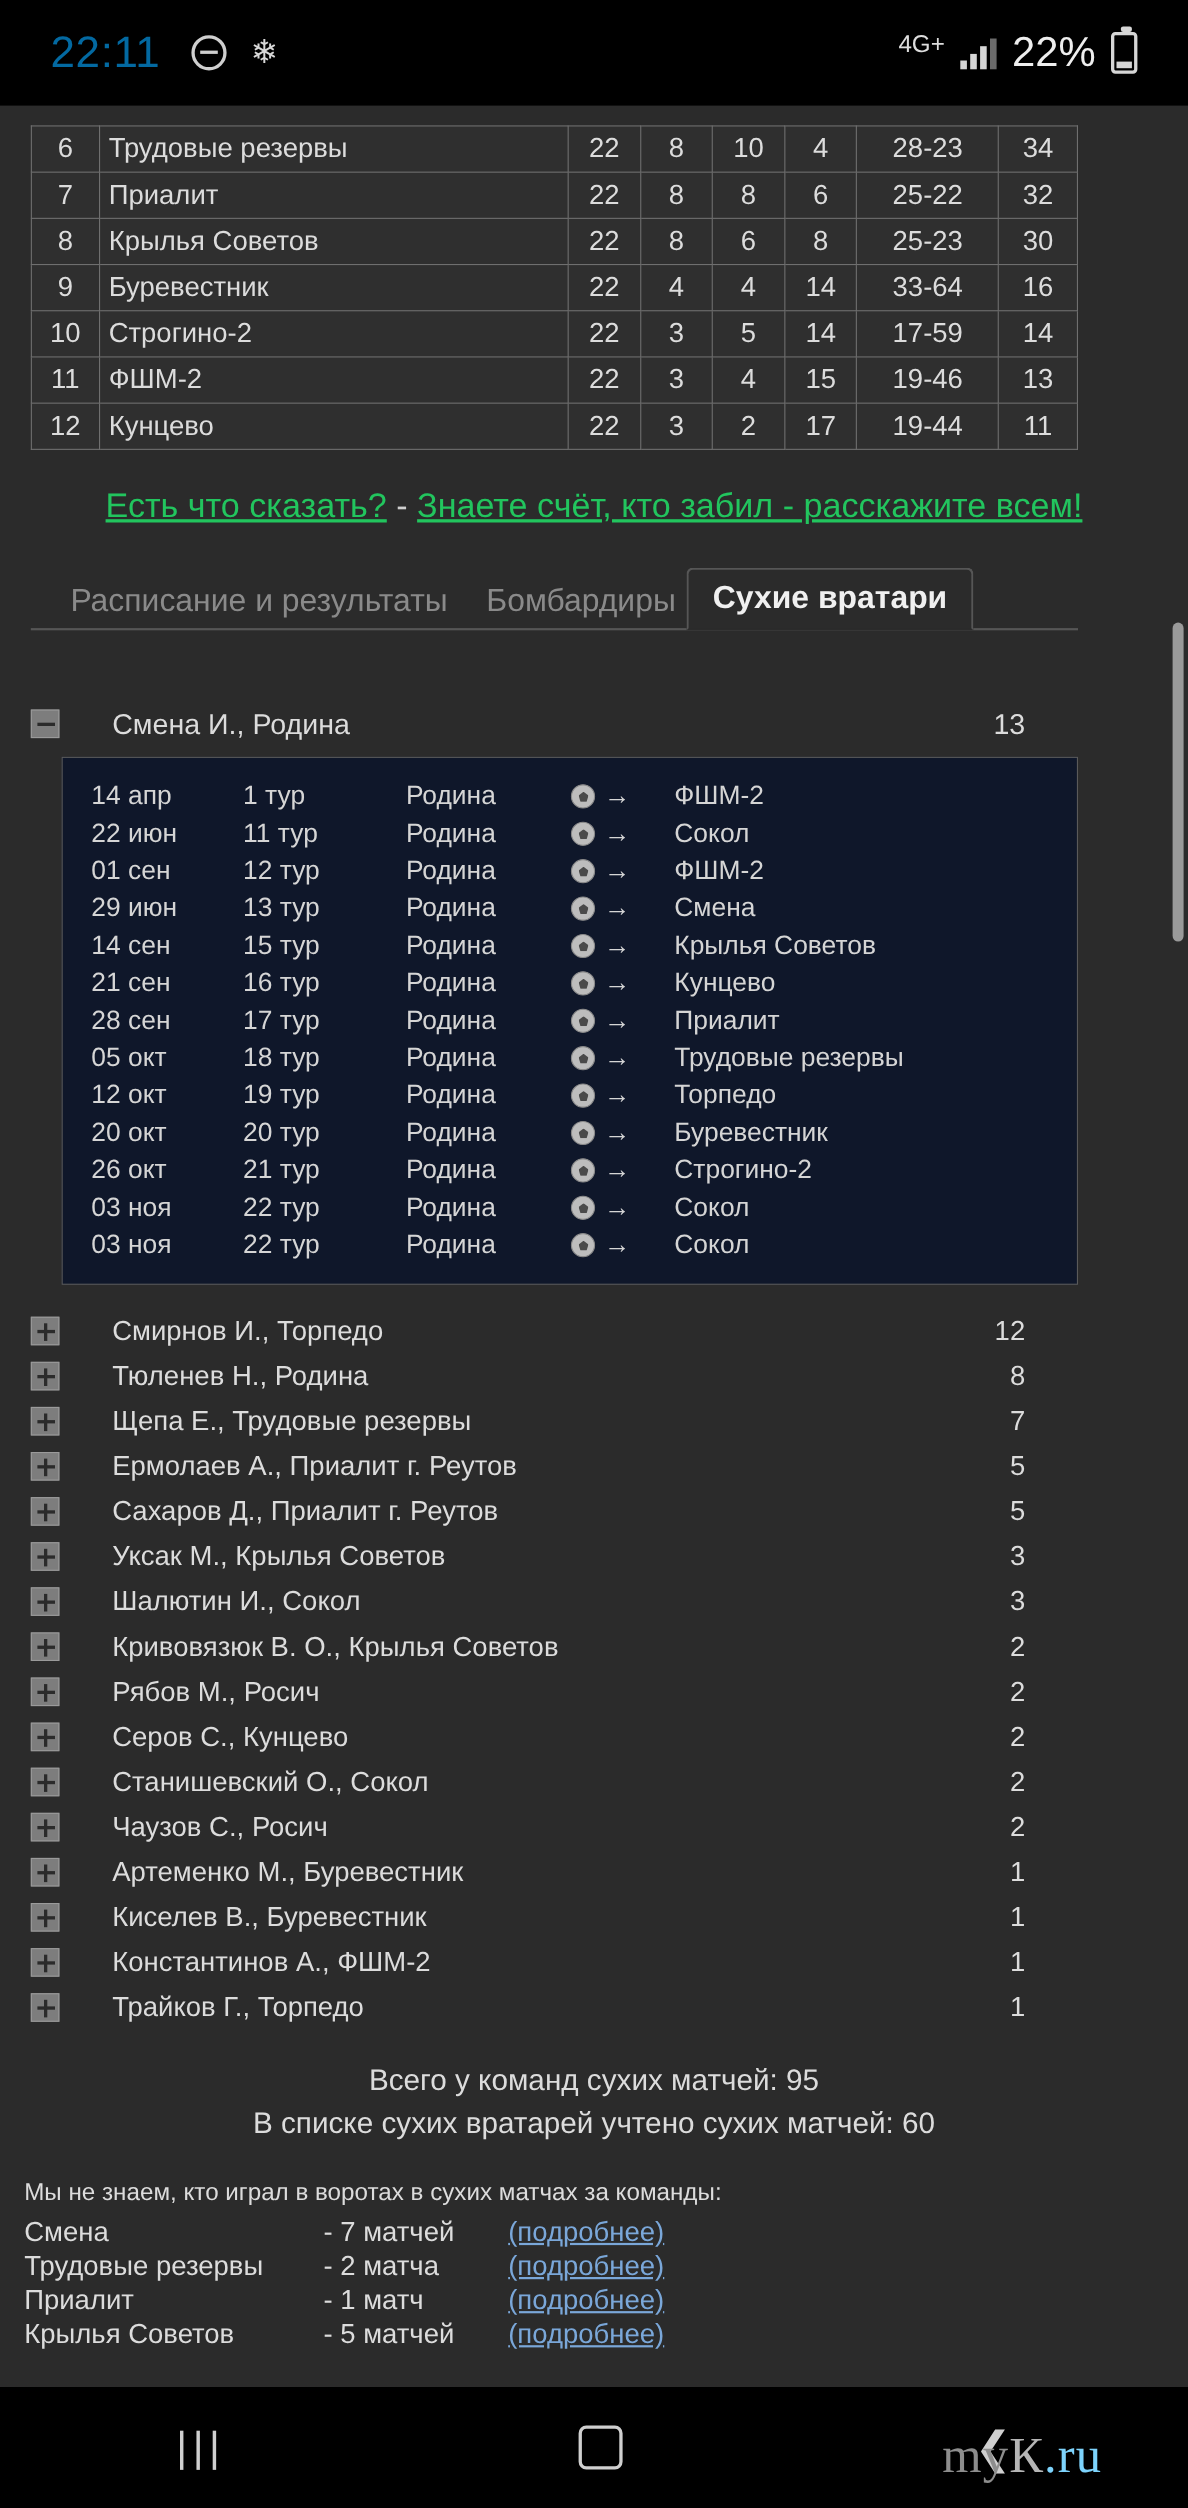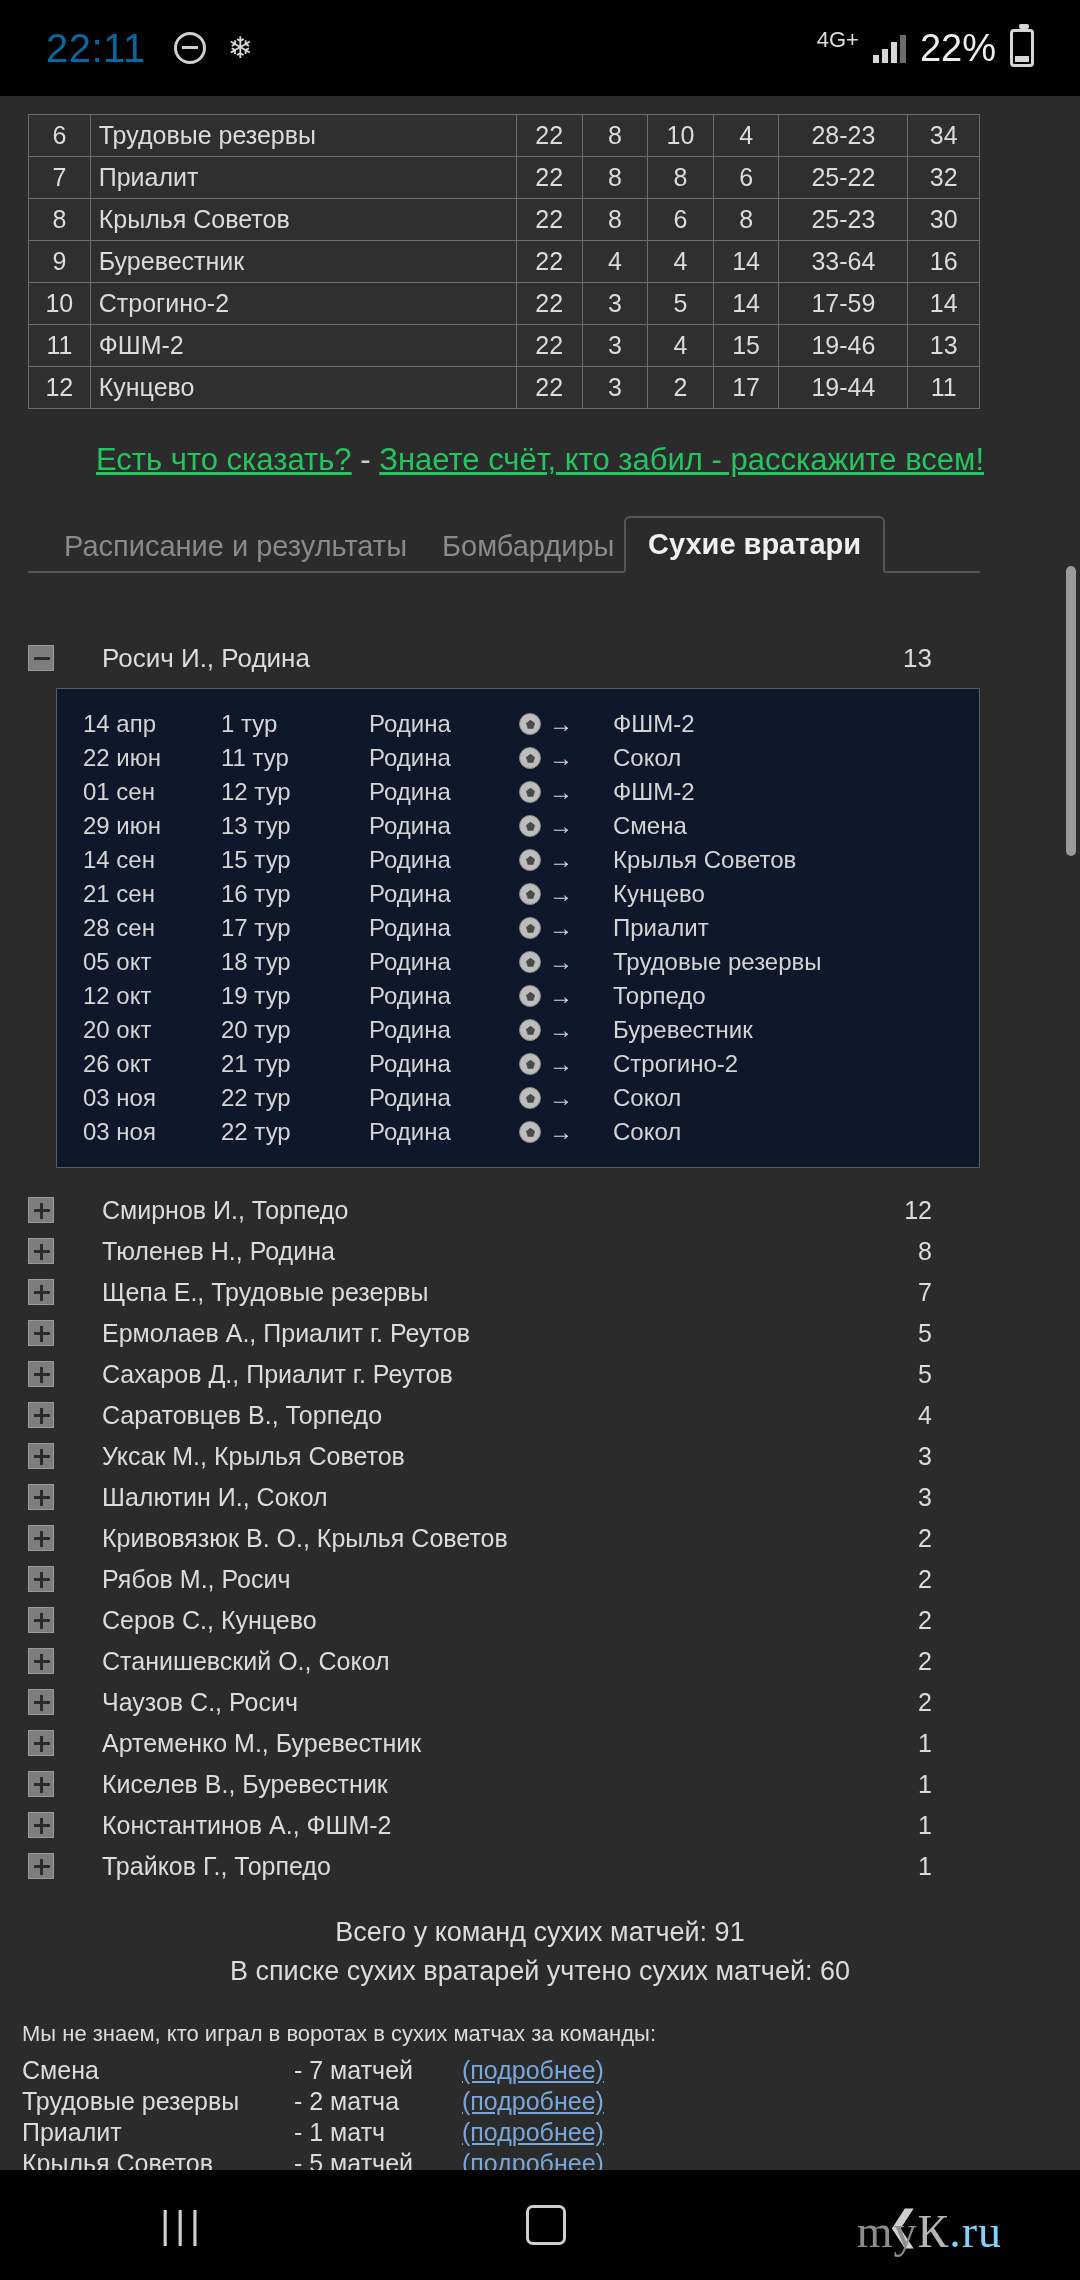--- a/index.html
+++ b/index.html
@@ -294,21 +294,21 @@
     </div>
 
     <div class="tabs">
       <div class="tab inactive" id="tab0">Расписание и результаты</div>
       <div class="tab inactive" id="tab1">Бомбардиры</div>
       <div class="tab active">Сухие вратари</div>
     </div>
 
     <div class="gk-head">
       <div class="toggle"></div>
-      <div class="gk-name">Росич И., Родина</div>
+      <div class="gk-name">Смена И., Родина</div>
       <div class="gk-count">13</div>
     </div>
 
     <div class="matches">
       <div id="matches-body">
           <div class="mrow">
             <div class="m-date">14 апр</div>
             <div class="m-round">1 тур</div>
             <div class="m-team">Родина</div>
             <div class="m-icon">
@@ -462,25 +462,20 @@
             <div class="l-name">Ермолаев А., Приалит г. Реутов</div>
             <div class="l-val">5</div>
           </div>
           <div class="lrow">
             <div class="toggle plus"></div>
             <div class="l-name">Сахаров Д., Приалит г. Реутов</div>
             <div class="l-val">5</div>
           </div>
           <div class="lrow">
             <div class="toggle plus"></div>
-            <div class="l-name">Саратовцев В., Торпедо</div>
-            <div class="l-val">4</div>
-          </div>
-          <div class="lrow">
-            <div class="toggle plus"></div>
             <div class="l-name">Уксак М., Крылья Советов</div>
             <div class="l-val">3</div>
           </div>
           <div class="lrow">
             <div class="toggle plus"></div>
             <div class="l-name">Шалютин И., Сокол</div>
             <div class="l-val">3</div>
           </div>
           <div class="lrow">
             <div class="toggle plus"></div>
@@ -524,21 +519,21 @@
           </div>
           <div class="lrow">
             <div class="toggle plus"></div>
             <div class="l-name">Трайков Г., Торпедо</div>
             <div class="l-val">1</div>
           </div>
         </div>
     </div>
 
     <div class="totals">
-      <div>Всего у команд сухих матчей: 91</div>
+      <div>Всего у команд сухих матчей: 95</div>
       <div>В списке сухих вратарей учтено сухих матчей: 60</div>
     </div>
 
     <div class="unknown-title">Мы не знаем, кто играл в воротах в сухих матчах за команды:</div>
     <div class="unknown-list">
       <div id="unknown-body">
           <div class="urow">
             <div class="u-team">Смена</div>
             <div class="u-cnt">- 7 матчей</div>
             <div class="u-more"><a href="#">(подробнее)</a></div>

